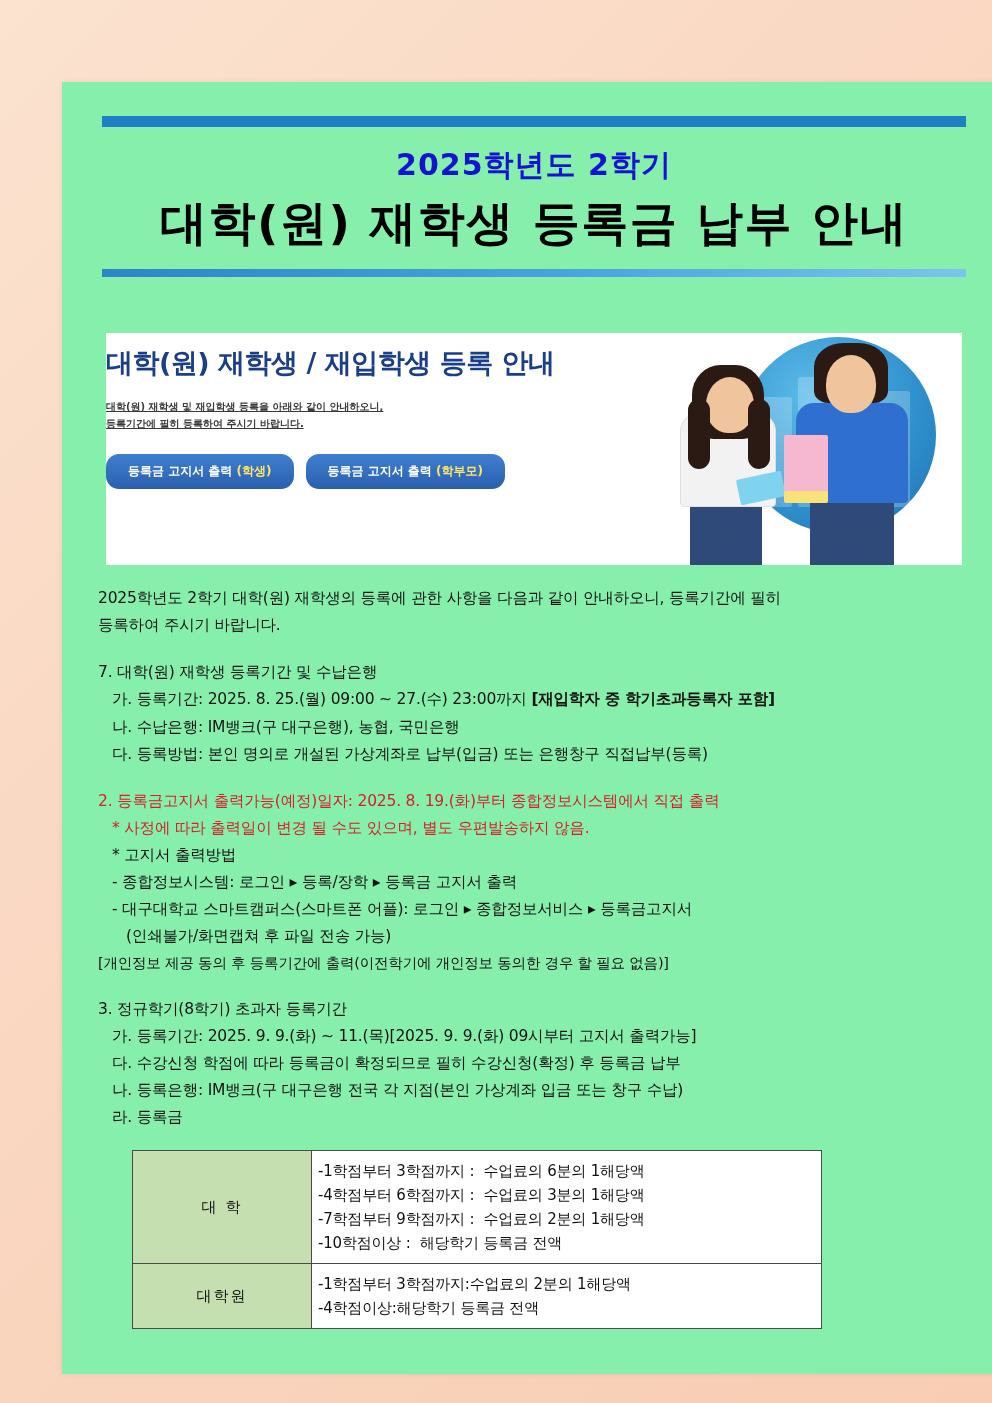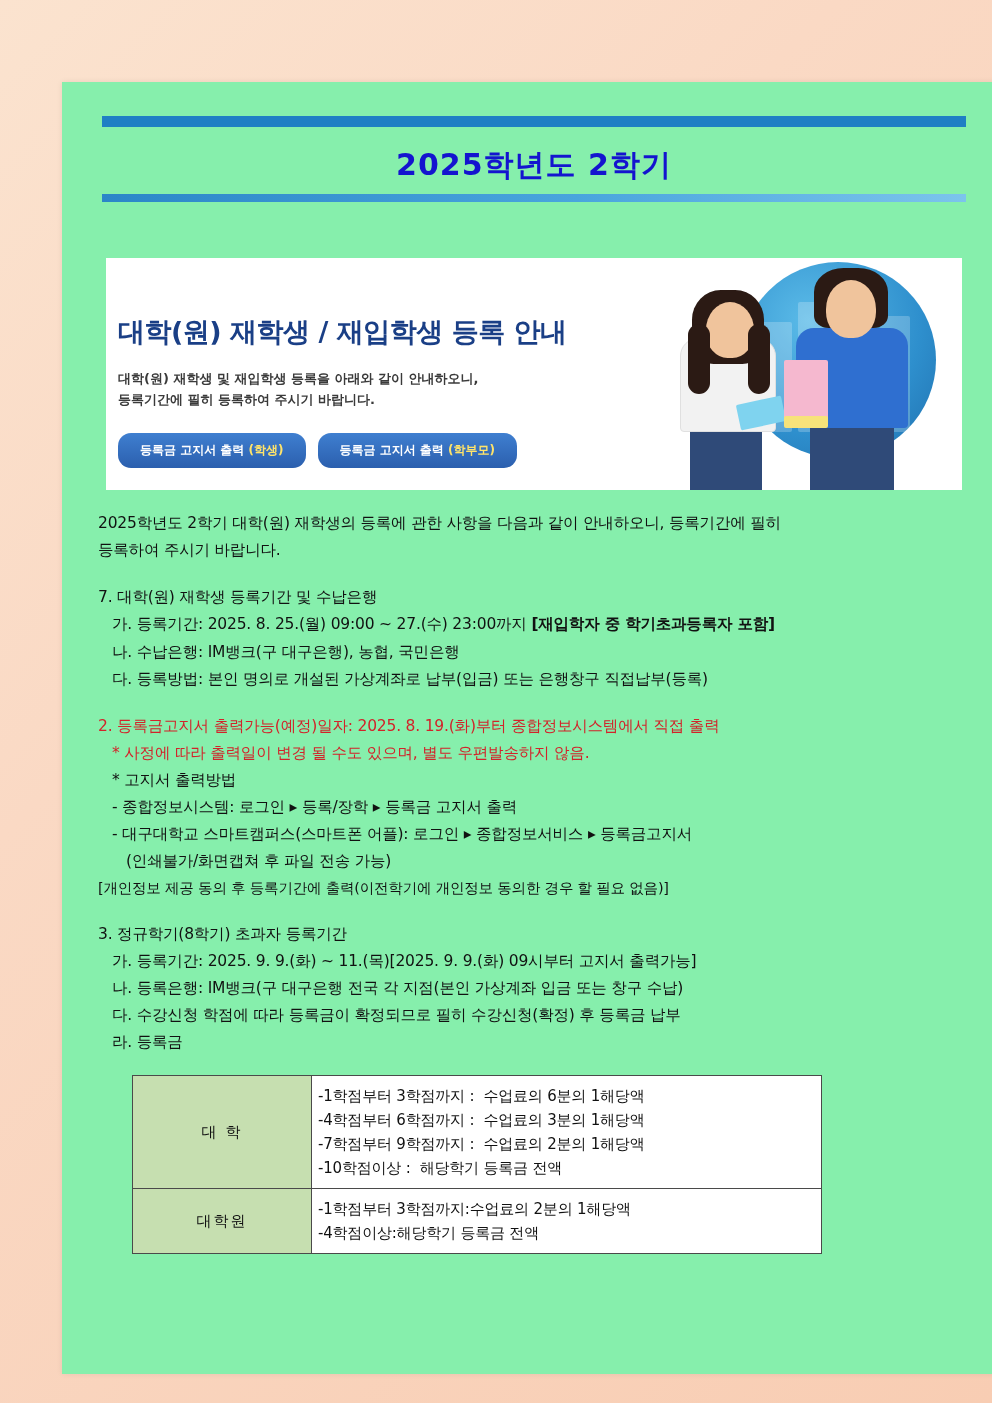--- a/index.html
+++ b/index.html
@@ -62,37 +62,37 @@
   
   .banner {
     position: relative;
     margin: 56px 8px 0 8px;
     height: 232px;
     background: #ffffff;
     overflow: hidden;
   }
   .banner-left {
     position: absolute;
-    left: 12px;
+    left: 0;
     top: 12px;
     width: 500px;
-    margin-top: 44px;
   }
   .banner-head {
     font-size: 27px;
     font-weight: bold;
     color: #1a3f86;
     letter-spacing: -0.5px;
   }
   .banner-desc {
     margin-top: 18px;
-    font-size: 13px;
+    font-size: 10px;
     color: #3a3a3a;
     line-height: 1.65;
     font-weight: bold;
+    text-decoration: underline;
   }
   .banner-btns {
     margin-top: 22px;
     display: flex;
     gap: 12px;
   }
   .bn-btn {
     background: linear-gradient(to bottom, #3f7fd0, #2b5fae);
     color: #ffffff;
     font-size: 12px;
@@ -192,20 +192,21 @@
   .tbl td.val div { white-space: pre; }
 </style>
 </head>
 <body>
 
 <div class="page">
   <div class="inner">
 
     <div class="rule-top"></div>
     <div class="title-sub">2025학년도  2학기</div>
+    <div class="title-main">대학(원) 재학생  등록금  납부  안내</div>
     <div class="rule-bottom"></div>
 
     <div class="banner">
       <div class="banner-left">
         <div class="banner-head">대학(원) 재학생 / 재입학생 등록 안내</div>
         <div class="banner-desc">
           <div>대학(원) 재학생 및 재입학생 등록을 아래와 같이 안내하오니,</div>
           <div>등록기간에 필히 등록하여 주시기 바랍니다.</div>
         </div>
         <div class="banner-btns">
@@ -272,22 +273,22 @@
       <div class="indent1">*  고지서  출력방법</div>
       <div class="indent1">- 종합정보시스템: 로그인 ▸ 등록/장학 ▸ 등록금 고지서 출력</div>
       <div class="indent1">- 대구대학교 스마트캠퍼스(스마트폰 어플): 로그인 ▸ 종합정보서비스 ▸ 등록금고지서</div>
       <div class="indent2">(인쇄불가/화면캡쳐 후 파일 전송 가능)</div>
       <div class="small">[개인정보 제공 동의 후 등록기간에 출력(이전학기에 개인정보 동의한 경우 할 필요 없음)]</div>
 
       <div class="gap"></div>
 
       <div>3. 정규학기(8학기) 초과자 등록기간</div>
       <div class="indent1">가. 등록기간: 2025. 9. 9.(화) ~ 11.(목)[2025. 9. 9.(화) 09시부터 고지서 출력가능]</div>
+      <div class="indent1">다. 수강신청 학점에 따라 등록금이 확정되므로 필히 수강신청(확정) 후 등록금 납부</div>
       <div class="indent1">나. 등록은행: IM뱅크(구 대구은행 전국 각 지점(본인 가상계좌 입금 또는 창구 수납)</div>
-      <div class="indent1">다. 수강신청 학점에 따라 등록금이 확정되므로 필히 수강신청(확정) 후 등록금 납부</div>
       <div class="indent1">라. 등록금</div>
 
       <table class="tbl">
         <tbody>
           <tr>
             <td class="lbl">대   학</td>
             <td class="val">
               <div>-1학점부터 3학점까지 :  수업료의 6분의 1해당액
 -4학점부터 6학점까지 :  수업료의 3분의 1해당액
 -7학점부터 9학점까지 :  수업료의 2분의 1해당액

